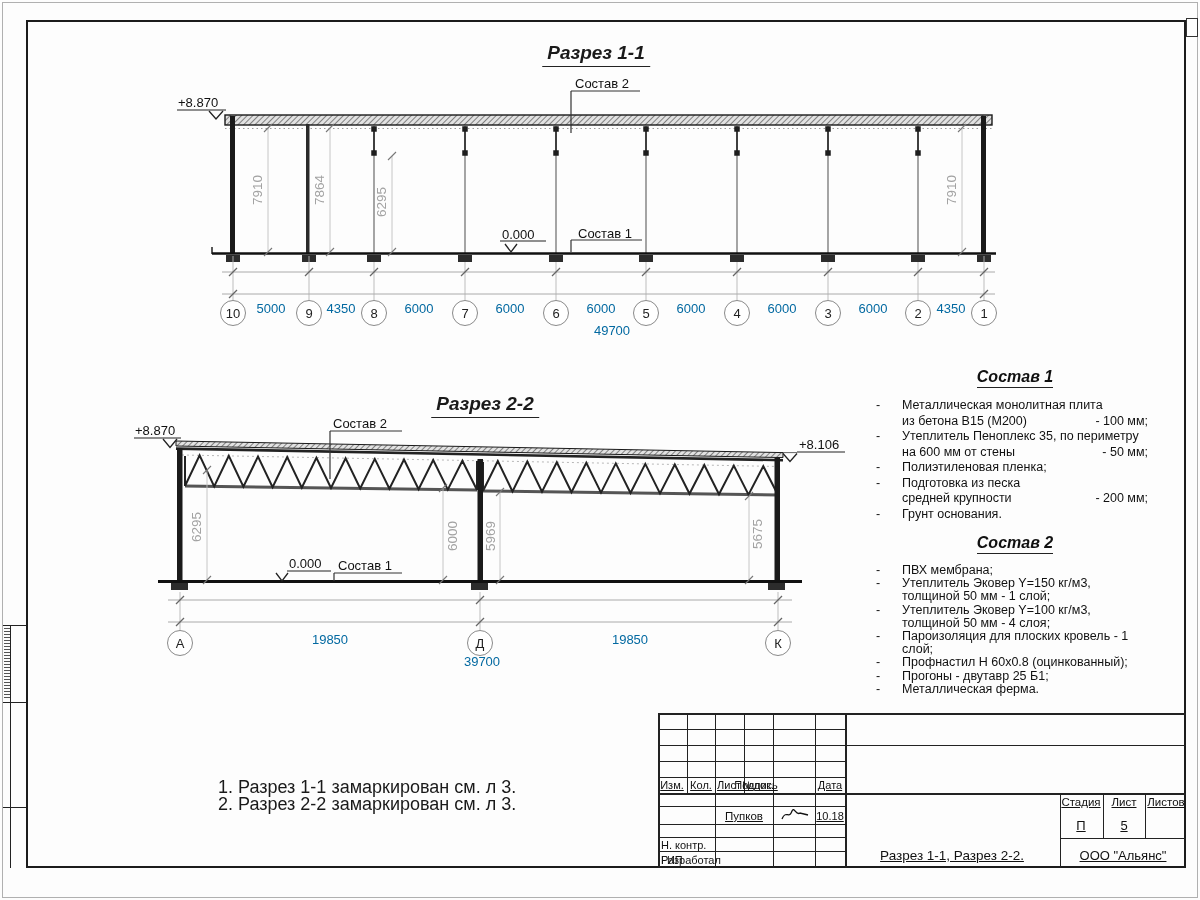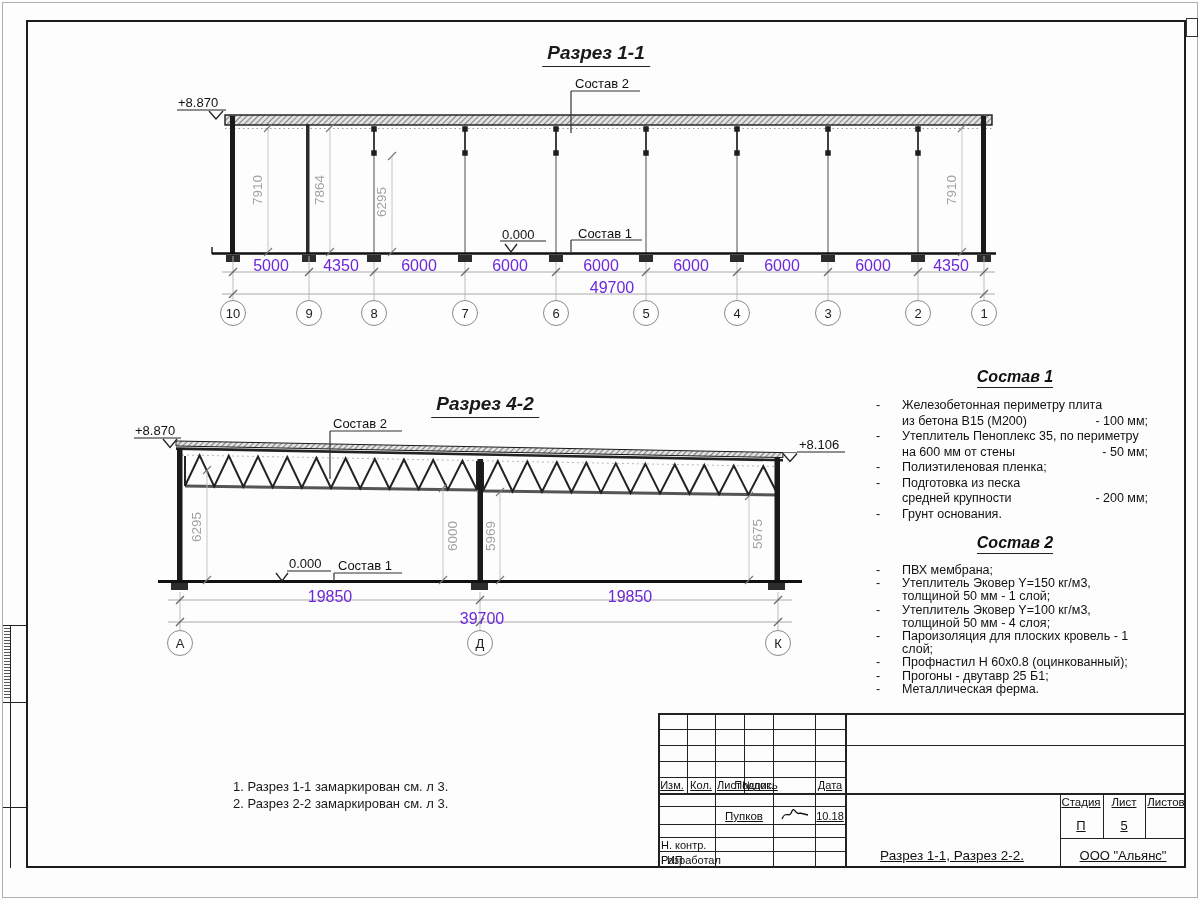--- a/index.html
+++ b/index.html
@@ -4,35 +4,35 @@
 <style>
   html,body{margin:0;padding:0;background:#e8e8e8;}
   .sheet{position:relative;width:1200px;height:900px;background:#fdfdfd;
          font-family:"Liberation Sans",sans-serif;color:#1a1a1a;overflow:hidden;}
   .outer{position:absolute;inset:2px;border:1px solid #b0b0b0;}
   .frame{position:absolute;left:26px;top:20px;width:1160px;height:848px;
          border:2px solid #1c1c1c;box-sizing:border-box;}
   .hl,.vl{position:absolute;background:#222;}
   .hl{height:1px;}
   .vl{width:1px;}
-  .dim{position:absolute;color:#6d28d9;font-size:16px;transform:translateX(-50%);white-space:nowrap;}
+  .dim{position:absolute;color:#0369a1;font-size:13px;transform:translateX(-50%);white-space:nowrap;margin-top:44px;}
   .vdim{position:absolute;color:#a2a2a2;font-size:13.5px;transform:translate(-50%,-50%) rotate(-90deg);white-space:nowrap;}
   .lbl{position:absolute;font-size:13px;white-space:nowrap;color:#111;}
   .sec-title{position:absolute;font-size:19px;font-style:italic;font-weight:bold;
              transform:translateX(-50%);border-bottom:1.5px solid #222;padding:0 5px 2px;white-space:nowrap;}
   .bubble{position:absolute;width:26px;height:26px;border:1px solid #8a8a8a;border-radius:50%;
           background:#fff;text-align:center;line-height:26px;font-size:13px;color:#222;box-sizing:border-box;}
   .list{position:absolute;width:278px;font-size:12.5px;color:#111;}
   .list-title{font-size:16px;font-style:italic;font-weight:bold;text-align:center;margin:0 40px 12px 40px;}
   .list-title span{border-bottom:1.2px solid #222;padding-bottom:2px;}
   .lrow{display:flex;line-height:15.5px;}
   .lrow .dash{width:26px;flex:none;}
   .lrow .val{margin-left:auto;padding-right:6px;white-space:nowrap;}
   .list2 .lrow{line-height:13.2px;}
-  .notes{position:absolute;left:233px;top:779px;font-size:13px;line-height:16.5px;white-space:nowrap;}
+  .notes{position:absolute;left:218px;top:779px;font-size:18px;line-height:16.5px;white-space:nowrap;}
   .tb-lbl{position:absolute;font-size:11px;white-space:nowrap;color:#111;}
   .ctr{transform:translateX(-50%);text-decoration:underline;}
   .scribble{position:absolute;left:4px;top:628px;width:6px;height:70px;
             background:repeating-linear-gradient(0deg,#555 0 1px,transparent 1px 3px);}
   svg{position:absolute;left:0;top:0;}
 </style>
 </head>
 <body>
 
 <div class="sheet">
@@ -290,21 +290,21 @@
   <div class="bubble" style="left:296px;top:300px">9</div>
   <div class="bubble" style="left:361px;top:300px">8</div>
   <div class="bubble" style="left:452px;top:300px">7</div>
   <div class="bubble" style="left:543px;top:300px">6</div>
   <div class="bubble" style="left:633px;top:300px">5</div>
   <div class="bubble" style="left:724px;top:300px">4</div>
   <div class="bubble" style="left:815px;top:300px">3</div>
   <div class="bubble" style="left:905px;top:300px">2</div>
   <div class="bubble" style="left:971px;top:300px">1</div>
 
-  <div class="sec-title" style="left:485px;top:393px">Разрез 4-2</div>
+  <div class="sec-title" style="left:485px;top:393px">Разрез 2-2</div>
   <div class="lbl" style="left:333px;top:416px">Состав 2</div>
   <div class="lbl" style="left:135px;top:423px">+8.870</div>
   <div class="lbl" style="left:799px;top:437px">+8.106</div>
   <div class="lbl" style="left:289px;top:556px">0.000</div>
   <div class="lbl" style="left:338px;top:558px">Состав 1</div>
 
   <div class="dim" style="left:330px;top:588px">19850</div>
   <div class="dim" style="left:630px;top:588px">19850</div>
   <div class="dim" style="left:482px;top:610px">39700</div>
 
@@ -314,21 +314,21 @@
   <div class="vdim" style="left:757px;top:534px">5675</div>
 
   <div class="bubble" style="left:167px;top:630px">А</div>
   <div class="bubble" style="left:467px;top:630px">Д</div>
   <div class="bubble" style="left:765px;top:630px">К</div>
 
   <div class="list" style="left:876px;top:368px">
     <div class="list-title"><span>Состав 1</span></div>
     <div class="lrow">
         <span class="dash">-</span>
-        <span>Железобетонная  периметру плита</span>
+        <span>Металлическая  монолитная плита</span>
         <span class="val"></span>
       </div>
     <div class="lrow">
         <span class="dash"></span>
         <span>из бетона В15 (М200)</span>
         <span class="val">- 100 мм;</span>
       </div>
     <div class="lrow">
         <span class="dash">-</span>
         <span>Утеплитель Пеноплекс 35, по периметру</span>

